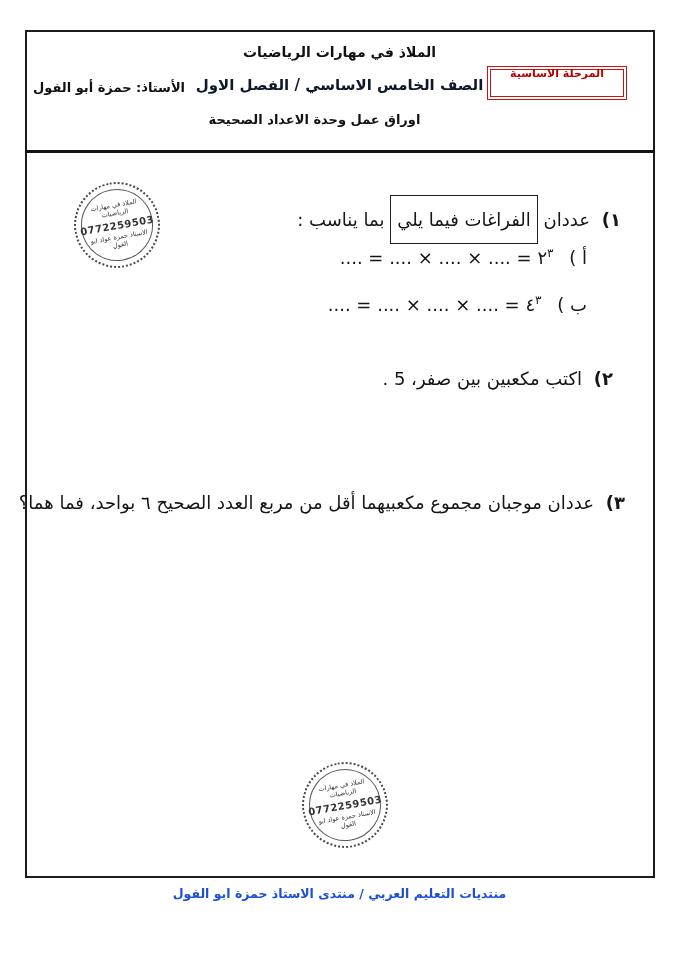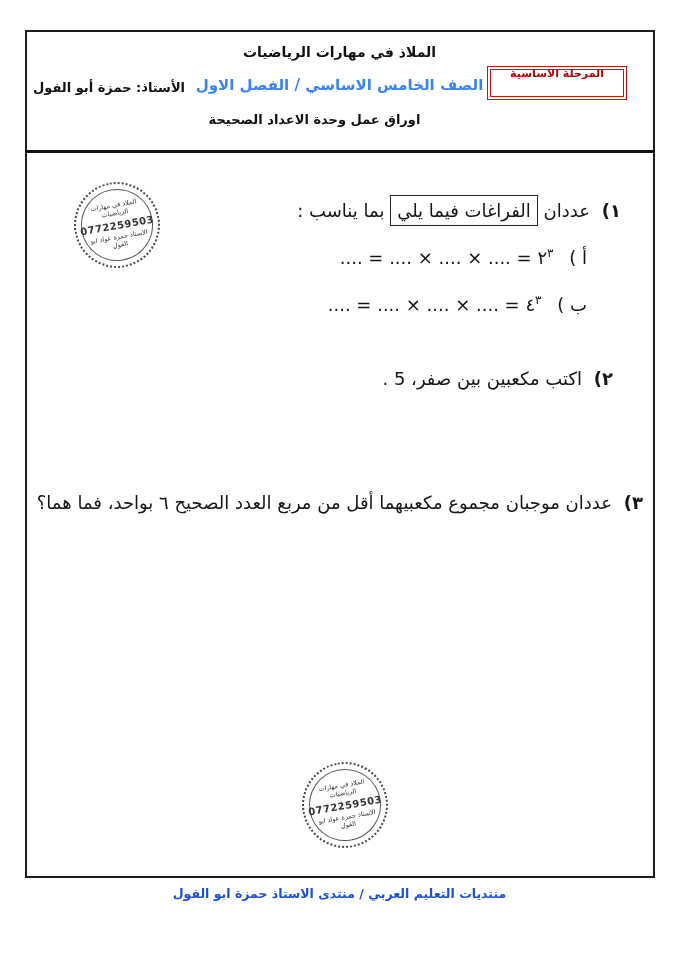--- a/index.html
+++ b/index.html
@@ -29,21 +29,21 @@
   }
 
   
   .hdr-title {
     position:absolute; top:44px; left:0; width:679px;
     text-align:center; font-size:14px; font-weight:bold; color:#111;
     direction:rtl;
   }
   .hdr-subtitle {
     position:absolute; top:76px; left:0; width:679px;
-    text-align:center; font-size:15px; font-weight:bold; color:#3b82f6;
+    text-align:center; font-size:15px; font-weight:bold; color:#0f172a;
     direction:rtl;
   }
   .hdr-subsub {
     position:absolute; top:112px; left:0; width:629px;
     text-align:center; font-size:13px; font-weight:bold; color:#111;
     direction:rtl;
   }
   .teacher {
     position:absolute; top:80px; left:33px;
     font-size:13px; font-weight:bold; color:#111;
@@ -65,25 +65,25 @@
   .q {
     position:absolute;
     direction:rtl;
     color:#151515;
     white-space:nowrap;
   }
   .q1       { top:195px; right:58px;  font-size:18px; }
   .q-item-a { top:246px; right:92px;  font-size:18px;text-align:center; }
   .q-item-b { top:293px; right:92px;  font-size:18px; }
   .q2       { top:368px; right:66px;  font-size:18px; }
-  .q3       { top:492px; right:36px;  font-size:18px; }
+  .q3       { top:492px; right:54px;  font-size:18px; }
 
   .boxed-phrase {
     border:1.2px solid #222;
-    padding:4px 6px;
+    padding:13px 6px;
     display:inline-block;
   }
   .qnum { margin-left:6px; font-weight:bold; }
   .item-label { margin-left:10px; }
   .power sup { font-size:12px; }
 
   
   .stamp {
     position:absolute;
     width:86px; height:86px;

